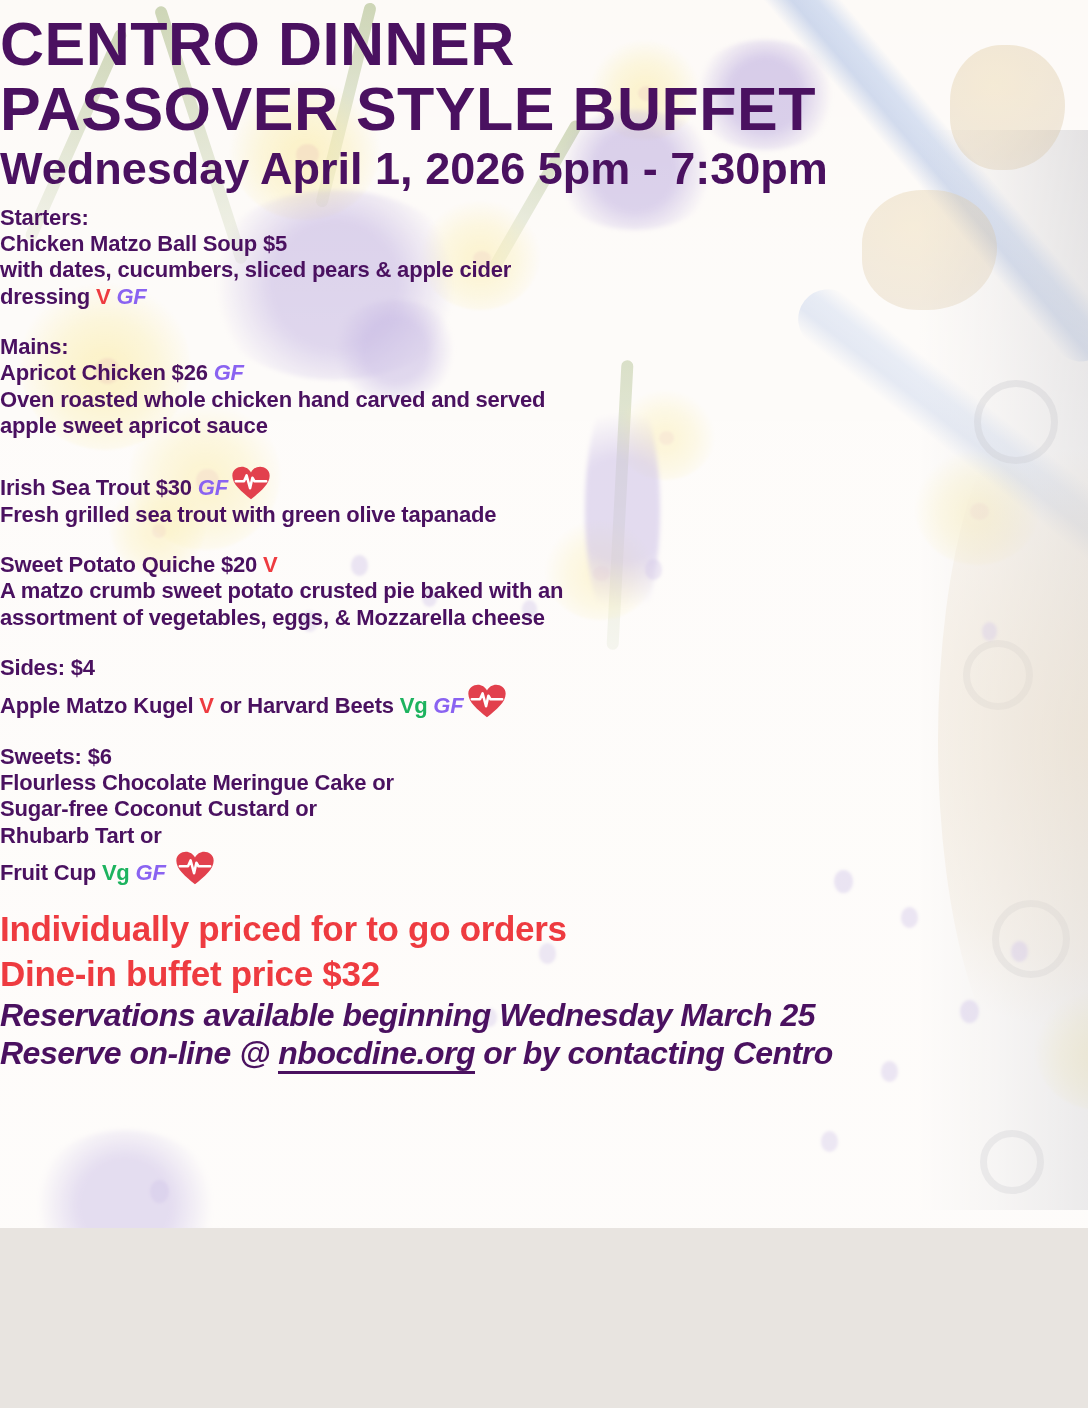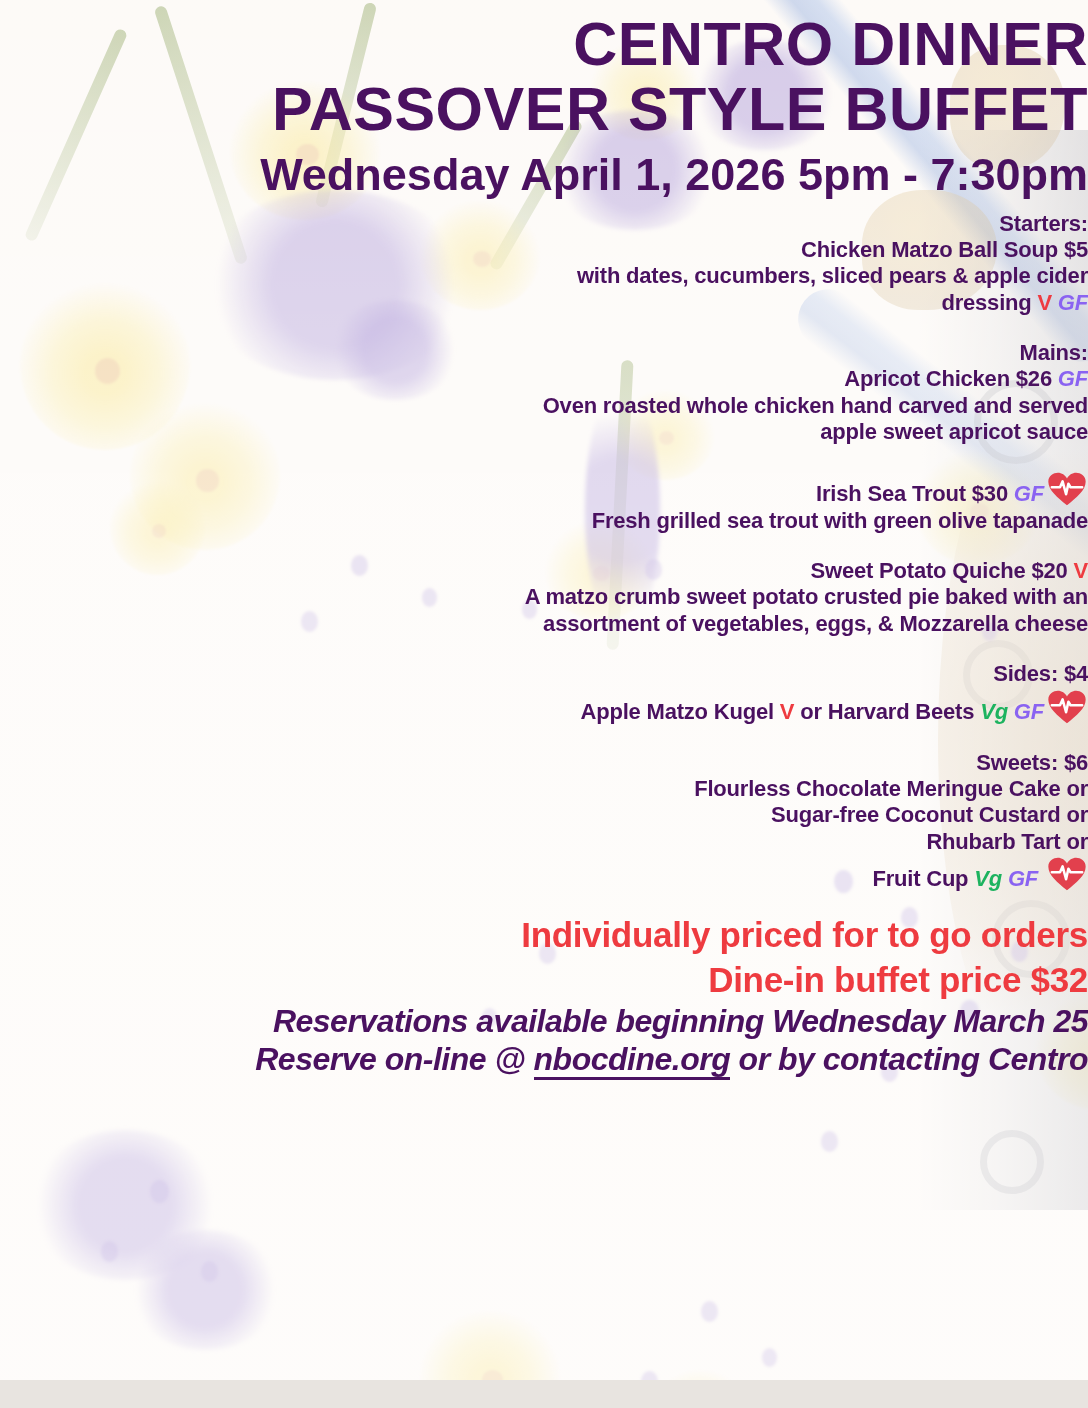--- a/index.html
+++ b/index.html
@@ -1,25 +1,25 @@
 <!DOCTYPE html>
 <html><head>
 <meta charset="utf-8">
 <style>
   html,body{margin:0;padding:0;background:#e8e4e0;}
   .page{
     position:relative;
-    width:1088px;height:1380px;
+    width:1088px;height:1228px;
     margin:0 auto;
     background:#fcf8f4;
     overflow:hidden;
     font-family:"Liberation Sans","DejaVu Sans",sans-serif;
     font-weight:bold;
     color:var(--text-purple,#4a1160);
-    text-align:right;
+    text-align:left;
   }
   
   .decor{position:absolute;inset:0;z-index:0;}
   .decor *{position:absolute;}
   .bloom{
     border-radius:50%;
     background:radial-gradient(circle at 50% 55%,rgba(246,214,60,.85) 0 16%,rgba(246,222,95,.68) 42%,rgba(246,222,95,0) 72%);
     filter:blur(1px);
   }
   .bloom::after{
@@ -59,26 +59,26 @@
       762px 1348px 3px 0  rgba(158,132,208,.38),
       642px 1372px 3px 1px rgba(158,132,208,.40),
       152px 1182px 3px 2px rgba(158,132,208,.45),
       102px 1242px 3px 1px rgba(158,132,208,.42),
       202px 1262px 3px 1px rgba(158,132,208,.40);}
   .veil{inset:0;background:linear-gradient(to bottom,rgba(255,255,255,.30),rgba(255,255,255,.52) 38%,rgba(255,255,255,.55));}
   
   .content{position:relative;z-index:2;padding-top:12px;}
   h1{margin:0;font-size:61px;line-height:1.07;letter-spacing:.5px;}
   h1 span{display:block;}
-  .date{font-size:45px;margin-top:6px;}
+  .date{font-size:45px;margin-top:0;}
   .menu{font-size:22px;line-height:1.2;margin-top:10px;letter-spacing:-.2px;}
   .menu-section{margin-top:24px;}
   .menu-section:first-child{margin-top:0;}
   .badge-v{color:var(--vegetarian-red,#ee3b40);}
-  .badge-vg{color:var(--vegan-green,#1db35f);font-style:italic;}
+  .badge-vg{color:var(--vegan-green,#1db35f);}
   .badge-gf{color:var(--gluten-free-violet,#8a63f1);font-style:italic;}
   .heart svg{width:42px;height:38px;vertical-align:-7px;margin-left:2px;}
   .notice{margin-top:20px;font-size:35px;line-height:1.28;color:var(--accent-red,#ee3b40);letter-spacing:-.3px;}
   .reserve{font-size:32px;line-height:1.18;font-style:italic;letter-spacing:-.5px;}
   .link{color:inherit;text-decoration:none;border-bottom:3px solid currentColor;cursor:pointer;}
 </style>
 </head>
 <body>
 
 <div class="page" style="--text-purple: #4a1160; --accent-red: #ee3b40; --vegetarian-red: #ee3b40; --vegan-green: #1db35f; --gluten-free-violet: #8a63f1; --heart-red: #e2404d;">

